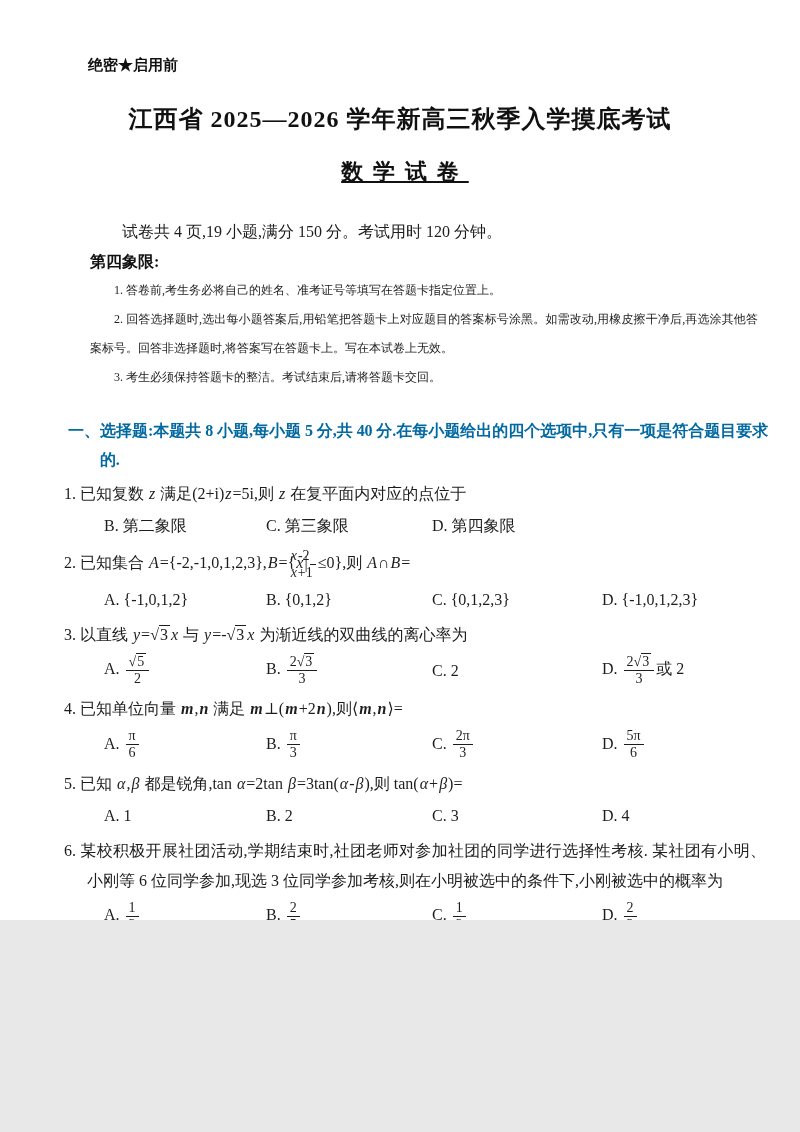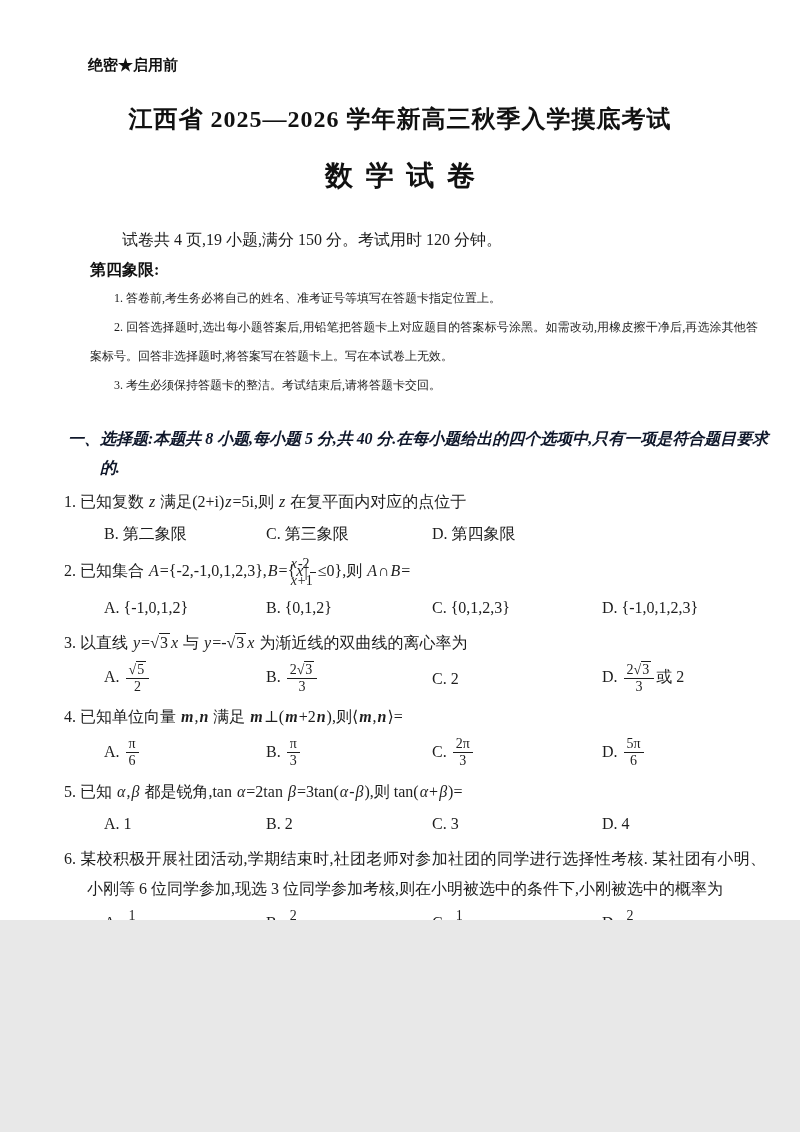--- a/index.html
+++ b/index.html
@@ -20,48 +20,48 @@
   }
   .title{
     margin:28px 0 0 0;
     text-align:center;
     font-size:24px;font-weight:bold;color:#111;
     letter-spacing:1px;
   }
   .subject{
     margin:22px 0 0 0;
     text-align:center;
-    font-size:28px;font-weight:bold;color:#111;
+    font-size:22px;font-weight:bold;color:#111;
     letter-spacing:0.45em;
     text-indent:0.45em;
+    text-decoration:underline;
   }
   .meta{
     margin:30px 36px 0 90px;
     text-indent:2em;
     font-size:16px;line-height:29px;
   }
   .notice-head{
     margin:1px 36px 0 90px;
     font-size:16px;font-weight:bold;color:#111;
     line-height:29px;
   }
   .notice{
     margin:0 42px 0 90px;
     text-indent:2em;
     text-align:justify;
     font-size:12px;line-height:29px;
   }
   .section-head{
     margin:24px 32px 0 68px;
     padding-left:32px;text-indent:-32px;
-    font-size:16px;font-weight:bold;color:#0f172a;
+    font-size:16px;font-weight:bold;color:#0369a1;
     line-height:29px;
     text-align:justify;
     letter-spacing:-0.2px;
-    font-style:italic;
   }
   .question{margin:5px 34px 0 64px;}
   .q-stem{
     padding-left:23px;text-indent:-23px;
     font-size:16px;line-height:30px;
     text-align:justify;
   }
   .q-num{padding-right:4px;}
   .opts{
     display:grid;

